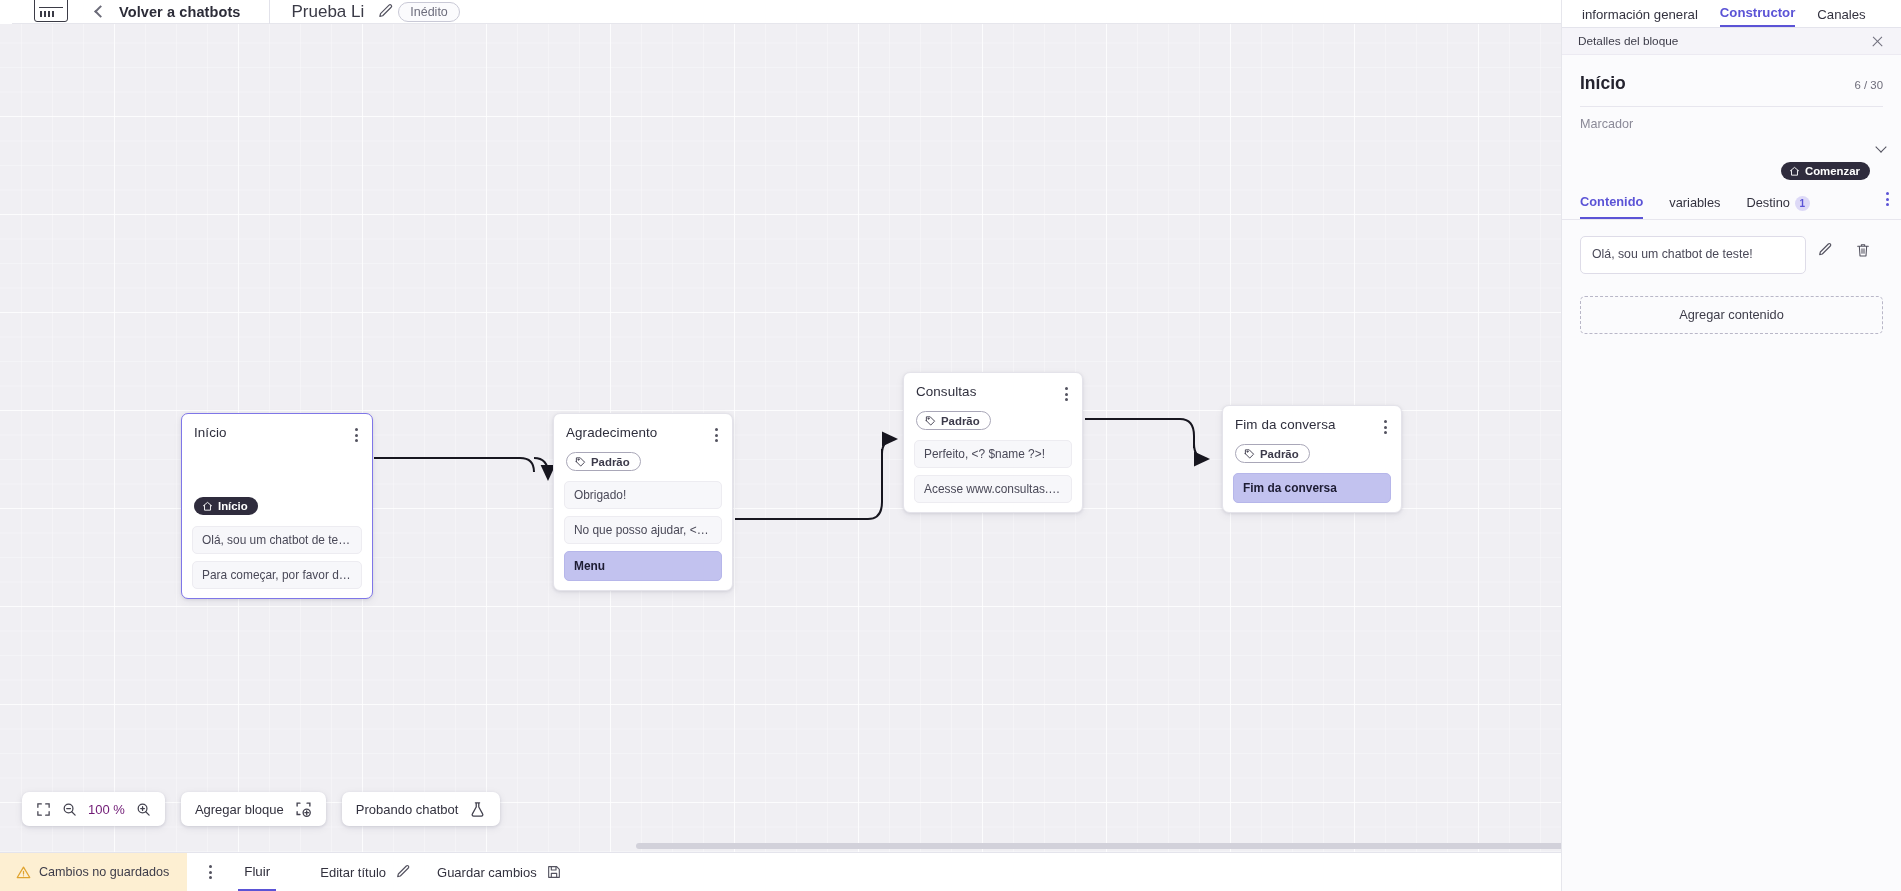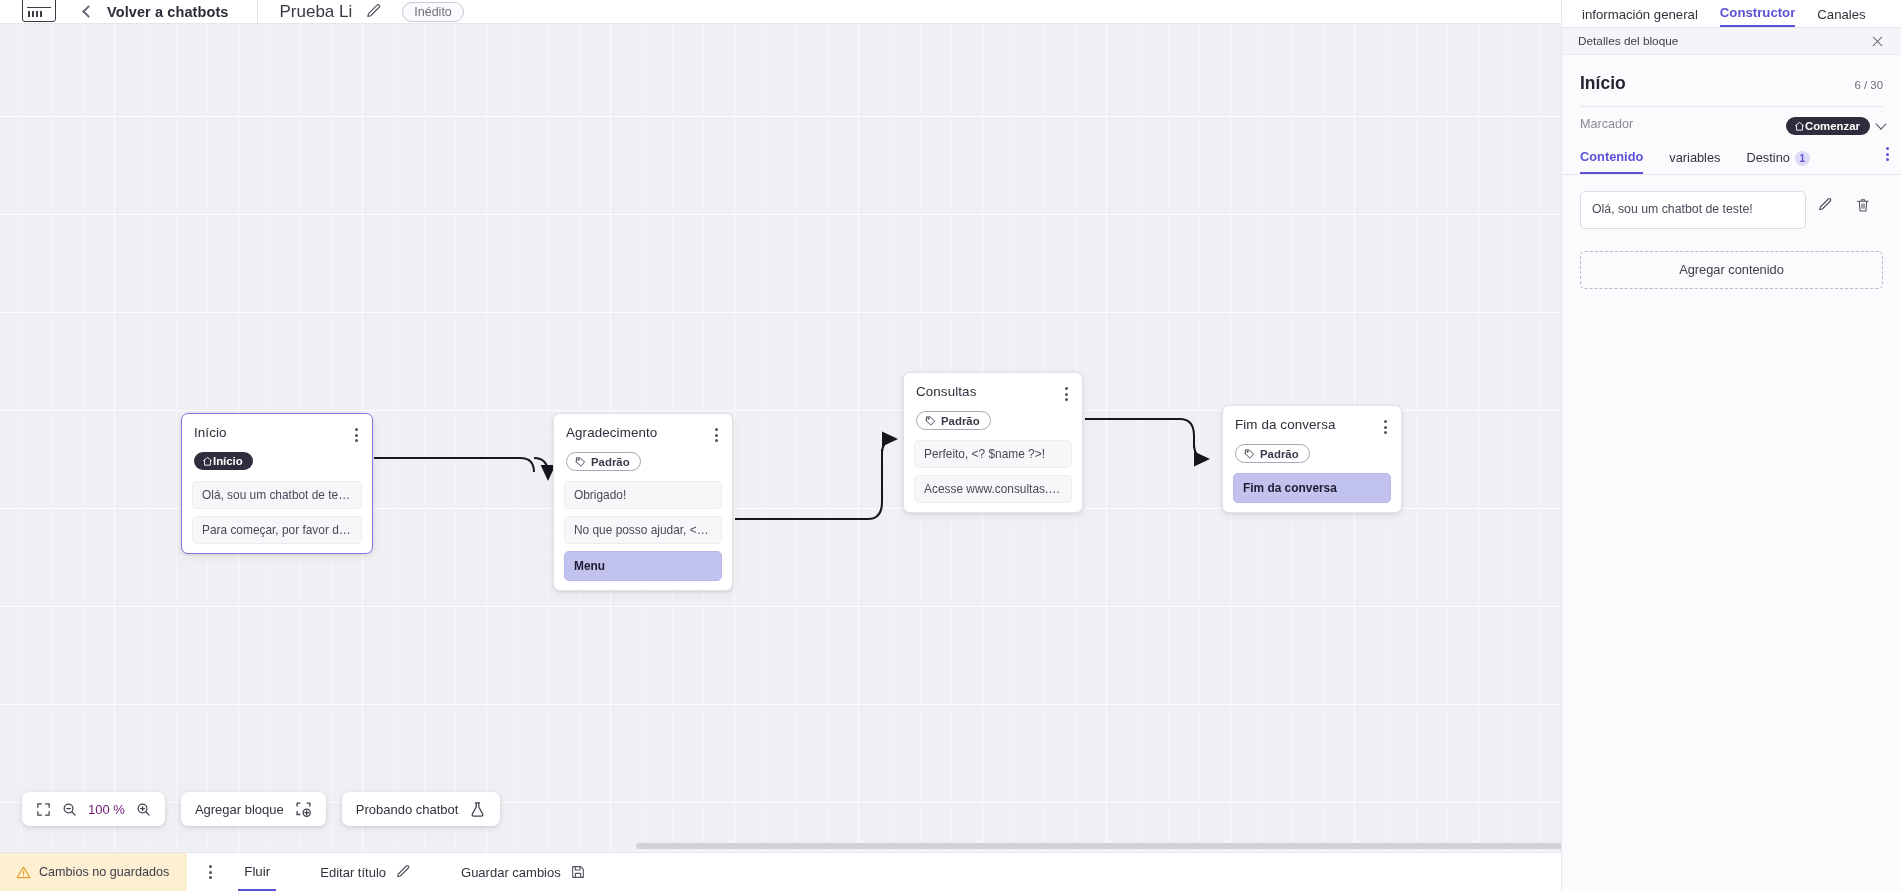--- a/index.html
+++ b/index.html
@@ -6,21 +6,21 @@
   html, body {
     width: 1901px; height: 891px;
     font-family: "Liberation Sans", sans-serif;
     background: #ffffff;
     overflow: hidden;
   }
   #app { position: relative; width: 1901px; height: 891px; }
 
   
   .topbar {
-    position: absolute; left: 0; top: 0; width: 1561px; height: 24px;
+    position: absolute; left: 12px; top: 0; width: 1561px; height: 24px;
     background: #ffffff; display: flex; align-items: center;
     border-bottom: 1px solid #e6e6ec;
   }
   .logo-box {
     width: 34px; height: 26px; margin-left: 22px; margin-top: -6px;
     border: 1.6px solid #3b3b46; border-radius: 3px;
     position: relative; background:#fff;
   }
   .logo-box:before {
     content:""; position:absolute; left:4px; top:4px; right:4px; height:6px;
@@ -40,21 +40,21 @@
     letter-spacing: .1px;
   }
   .topbar-sep {
     width: 1px; height: 40px; background: #e2e2ea; margin-left: 28px;
   }
   .bot-title {
     margin-left: 22px; font-size: 17px; color: #3a3a46; font-weight: 400;
   }
   .pencil-ico { margin-left: 13px; }
   .chip-unpub {
-    margin-left: 20px; border: 1px solid #c9c9d6; border-radius: 11px;
+    margin-left: 4px; border: 1px solid #c9c9d6; border-radius: 11px;
     padding: 2px 11px; font-size: 12.5px; color: #6d6d7c; background: #fbfbfd;
   }
 
   
   .canvas {
     position: absolute; left: 0; top: 24px; width: 1561px; height: 828px;
     background-color: #f0eff3;
     background-image:
       linear-gradient(to right, rgba(255,255,255,.72) 1.5px, transparent 1.5px),
       linear-gradient(to bottom, rgba(255,255,255,.72) 1.5px, transparent 1.5px),
@@ -77,23 +77,23 @@
   .node-head {
     display:flex; align-items:flex-start; justify-content:space-between;
     padding: 11px 12px 0 12px;
   }
   .node-title { font-size: 13.4px; color: #2e2e3c; font-weight: 400; letter-spacing:.1px;}
   .kebab { display:flex; flex-direction:column; gap:2.5px; align-items:center;
            padding:3px 2px; cursor:pointer;}
   .kebab i { width:3px; height:3px; border-radius:50%; background:#53525f; display:block;}
   .badge-row { padding: 7px 12px 0 12px; }
   .badge-dark {
-    display:inline-flex; align-items:center; 
+    display:inline-flex; align-items:center; gap:5px;
     background:#2f2c3d; color:#fff; border-radius: 11px;
-    font-size: 11.4px; font-weight: 700; padding: 3px 10px 3px 8px;
+    font-size: 11.4px; font-weight: 700; padding: 3px 10px 3px 8px; margin-top: 45px;
   }
   .badge-outline {
     display:inline-flex; align-items:center; gap:5px;
     border:1px solid #a9a7b8; color:#3c3a4a; background:#fff;
     border-radius: 11px; font-size: 11.4px; font-weight:600; padding: 2.5px 10px 2.5px 8px;
   }
   .msgs { padding: 10px 10px 0 10px; display:flex; flex-direction:column; gap:7px;}
   .msg {
     background:#f7f7fa; border:1px solid #edecf1; border-radius: 5px;
     font-size: 11.9px; color:#4a4958; padding: 6px 9px;
@@ -205,21 +205,21 @@
     font-size: 12.6px; color:#3d3c49;
   }
   .sb-kebab { display:flex; flex-direction:column; gap:2.5px; margin: 0 26px 0 22px; cursor:pointer;}
   .sb-kebab i { width:3px;height:3px;border-radius:50%;background:#53525f;display:block;}
   .sb-tab {
     font-size: 13.4px; color:#2f2e3b; font-weight:400; padding: 11px 6px 10px 6px;
     border-bottom: 2.6px solid #5b53d6; cursor:pointer;
   }
   .sb-btn {
     display:flex; align-items:center; gap: 9px; font-size: 13px; color:#33323f;
-    margin-left: 50px; cursor:pointer;
+    margin-left: 26px; cursor:pointer;
   }
   .sb-btn.first { margin-left: 44px; }
   svg { display:block; }
 </style>
 </head>
 <body>
 
 <div id="app">
 
   <div class="topbar">

